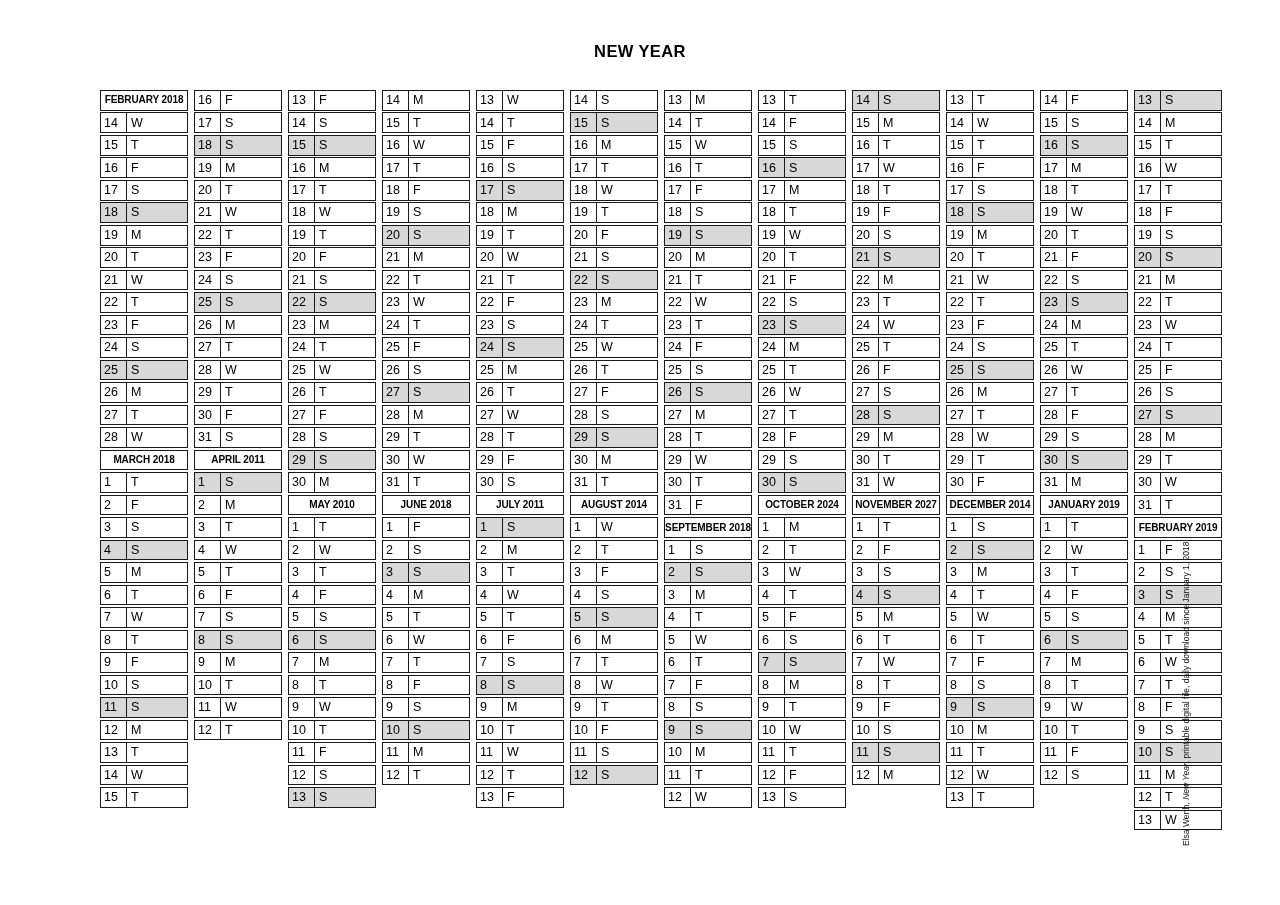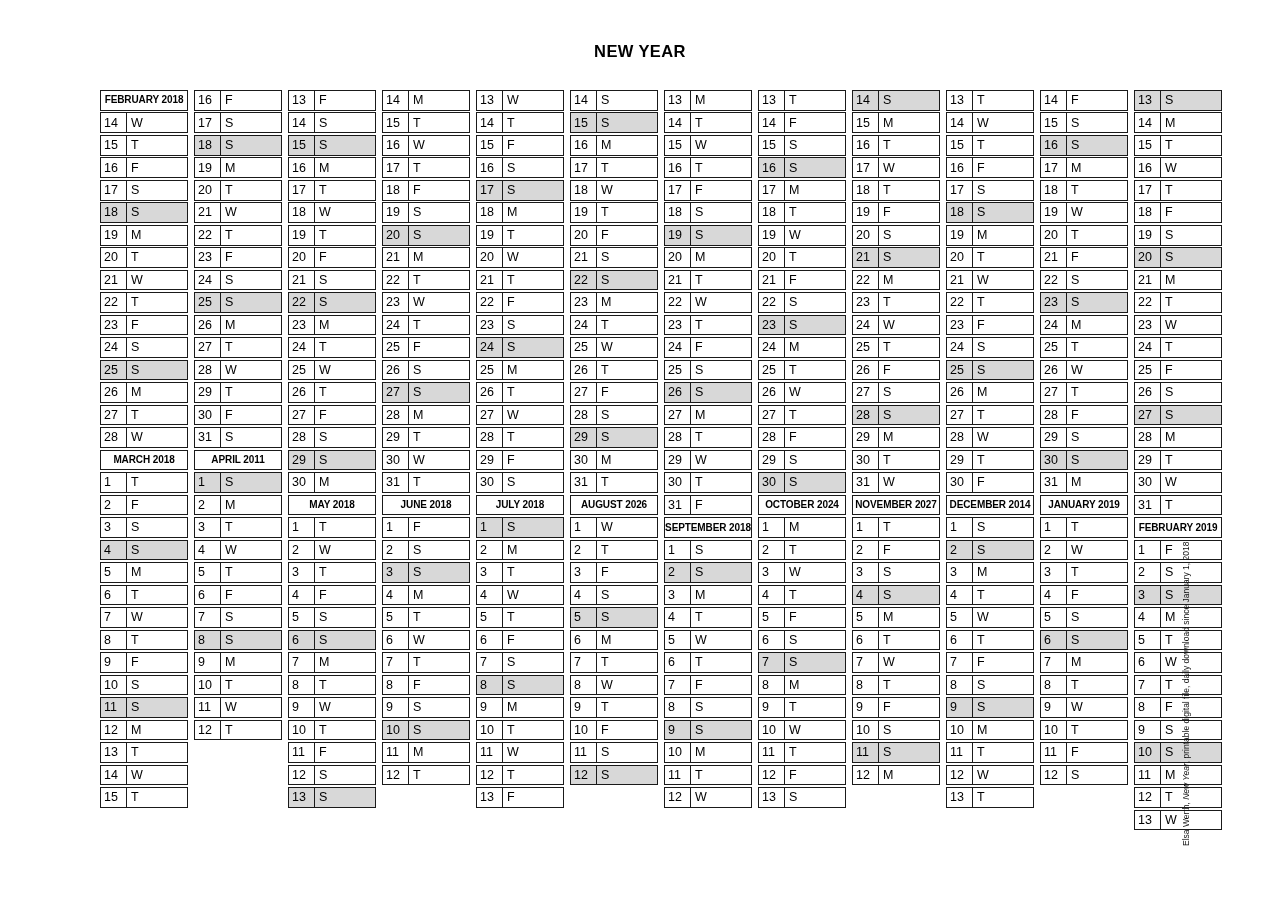--- a/index.html
+++ b/index.html
@@ -350,21 +350,21 @@
         <span class="dow">S</span>
       </div>
       <div class="cell sun">
         <span class="num">29</span>
         <span class="dow">S</span>
       </div>
       <div class="cell">
         <span class="num">30</span>
         <span class="dow">M</span>
       </div>
-      <div class="cell month">MAY 2018</div>
+      <div class="cell month">MAY 2010</div>
       <div class="cell">
         <span class="num">1</span>
         <span class="dow">T</span>
       </div>
       <div class="cell">
         <span class="num">2</span>
         <span class="dow">W</span>
       </div>
       <div class="cell">
         <span class="num">3</span>
@@ -600,21 +600,21 @@
         <span class="dow">T</span>
       </div>
       <div class="cell">
         <span class="num">29</span>
         <span class="dow">F</span>
       </div>
       <div class="cell">
         <span class="num">30</span>
         <span class="dow">S</span>
       </div>
-      <div class="cell month">JULY 2018</div>
+      <div class="cell month">JULY 2011</div>
       <div class="cell sun">
         <span class="num">1</span>
         <span class="dow">S</span>
       </div>
       <div class="cell">
         <span class="num">2</span>
         <span class="dow">M</span>
       </div>
       <div class="cell">
         <span class="num">3</span>
@@ -727,21 +727,21 @@
         <span class="dow">S</span>
       </div>
       <div class="cell">
         <span class="num">30</span>
         <span class="dow">M</span>
       </div>
       <div class="cell">
         <span class="num">31</span>
         <span class="dow">T</span>
       </div>
-      <div class="cell month">AUGUST 2026</div>
+      <div class="cell month">AUGUST 2014</div>
       <div class="cell">
         <span class="num">1</span>
         <span class="dow">W</span>
       </div>
       <div class="cell">
         <span class="num">2</span>
         <span class="dow">T</span>
       </div>
       <div class="cell">
         <span class="num">3</span>

